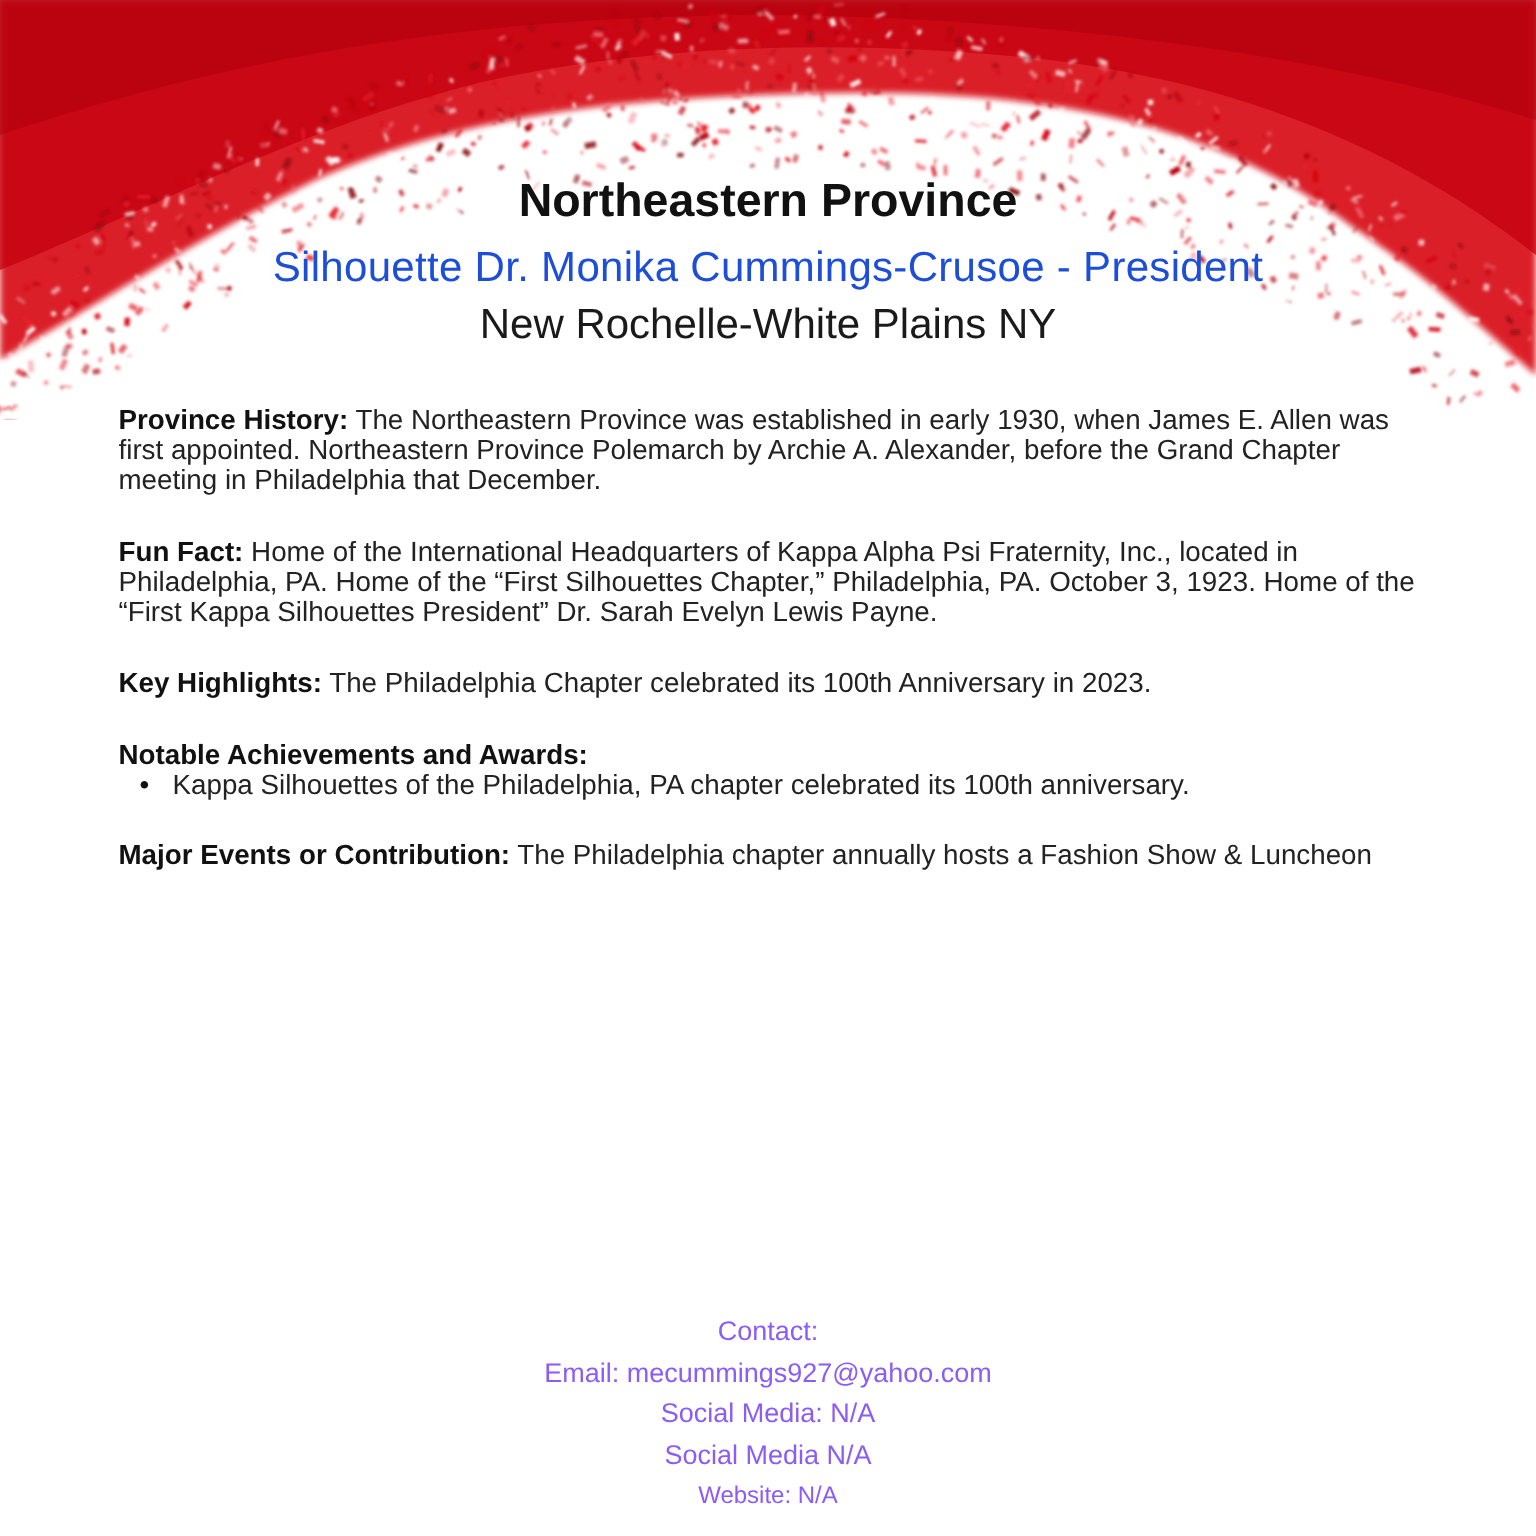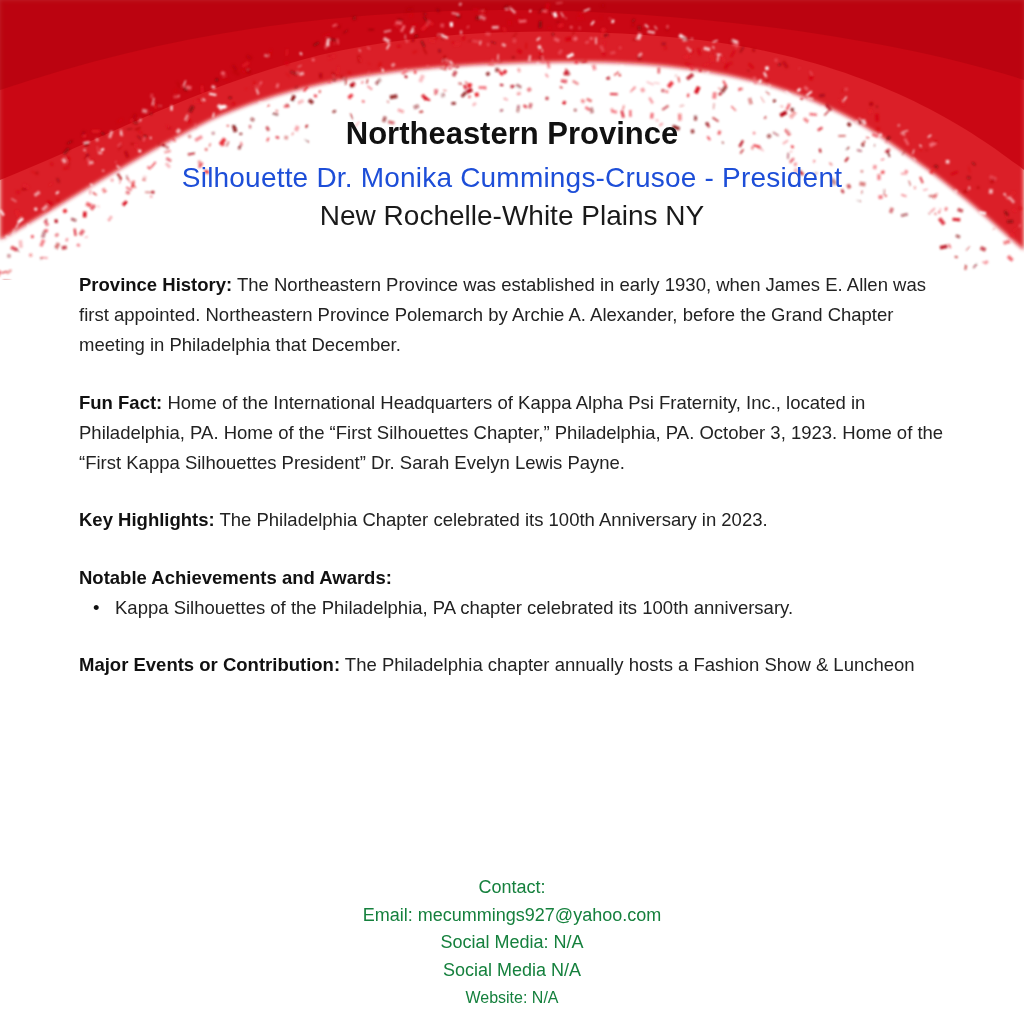--- a/index.html
+++ b/index.html
@@ -8,30 +8,30 @@
     background: #ffffff; color: #1a1a1a;
     font-family: "Liberation Sans", "DejaVu Sans", sans-serif;
   }
   .confetti { position: absolute; left: 0; top: 0; width: 1024px; height: 280px; z-index: 0; }
   .header { position: absolute; left: 0; width: 1024px; text-align: center; z-index: 1; }
   .title { top: 116px; font-size: 31px; font-weight: bold; color: #111; }
   .subtitle { top: 162px; font-size: 28px; color: #1d4ed8; letter-spacing: 0.2px; }
   .location { top: 200px; font-size: 28px; color: #1a1a1a; }
   .content {
     position: absolute; left: 79px; top: 270px; width: 880px; z-index: 1;
-    font-size: 18.5px; line-height: 30px; color: #222;
+    font-size: 18.5px; line-height: 20px; color: #222;
   }
   .section { margin: 0 0 27.5px 0; }
   .label { font-weight: bold; color: #111; }
   ul.awards { margin: 0; padding: 0 0 0 36px; list-style: none; }
   ul.awards li { position: relative; }
   ul.awards li::before { content: "•"; position: absolute; left: -22px; color: #111; }
   .contact {
     position: absolute; left: 0; width: 1024px; top: 874px; text-align: center;
-    font-size: 18px; line-height: 27.5px; color: #15803d; z-index: 1;
+    font-size: 18px; line-height: 27.5px; color: #8b5cf6; z-index: 1;
   }
   .contact .small { font-size: 16px; }
 </style>
 </head>
 <body>
 
 <svg class="confetti" viewBox="0 0 1024 280" preserveAspectRatio="none">
   <defs>
     <filter id="blur1">
         <feGaussianBlur stdDeviation="2"></feGaussianBlur>

